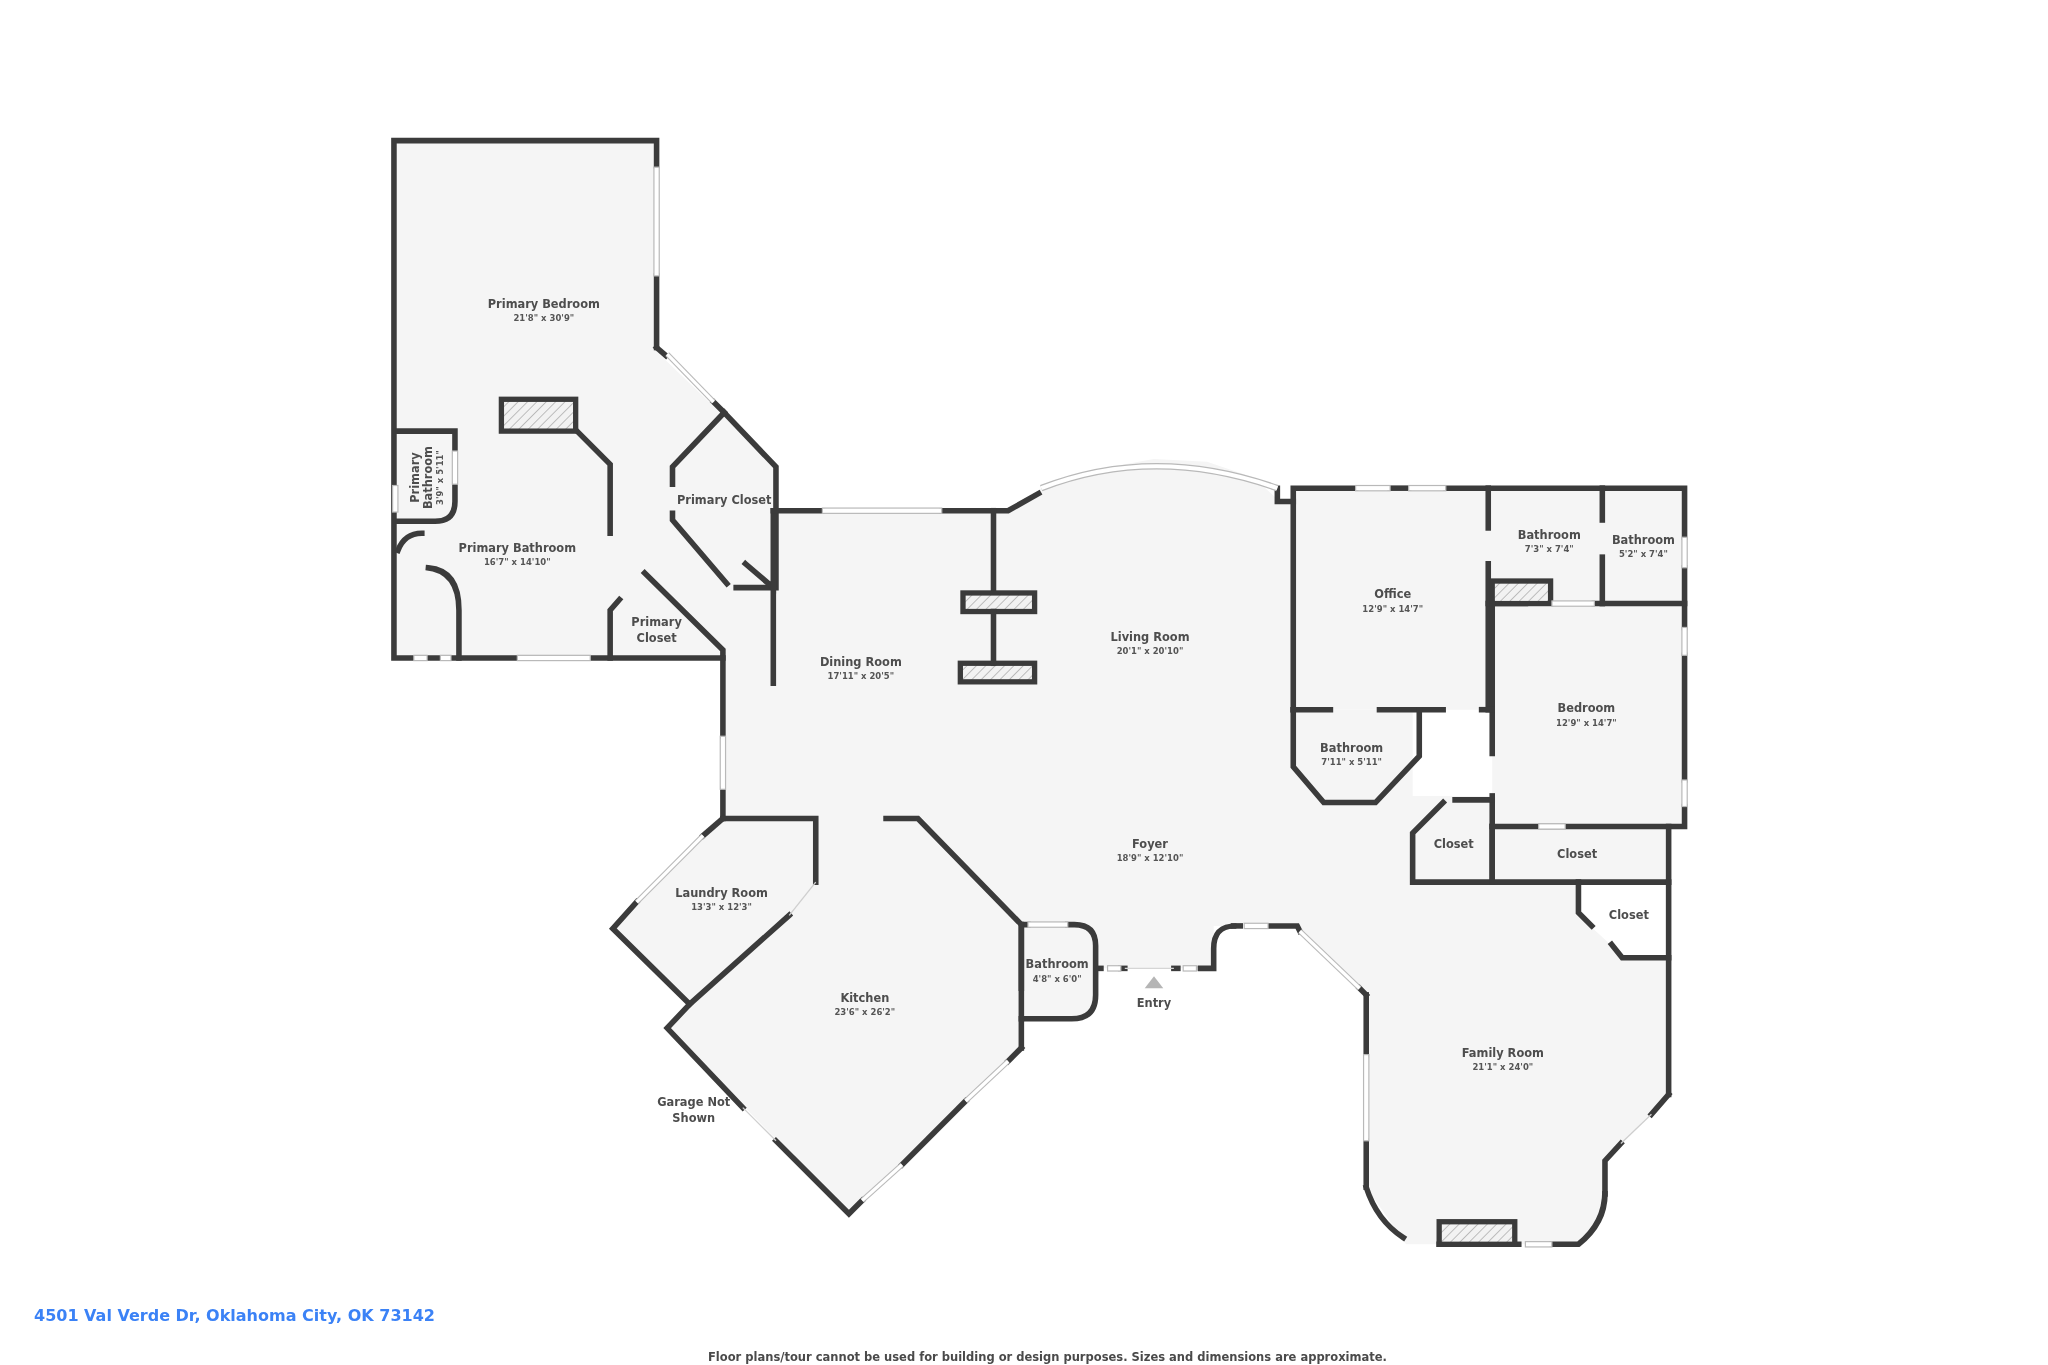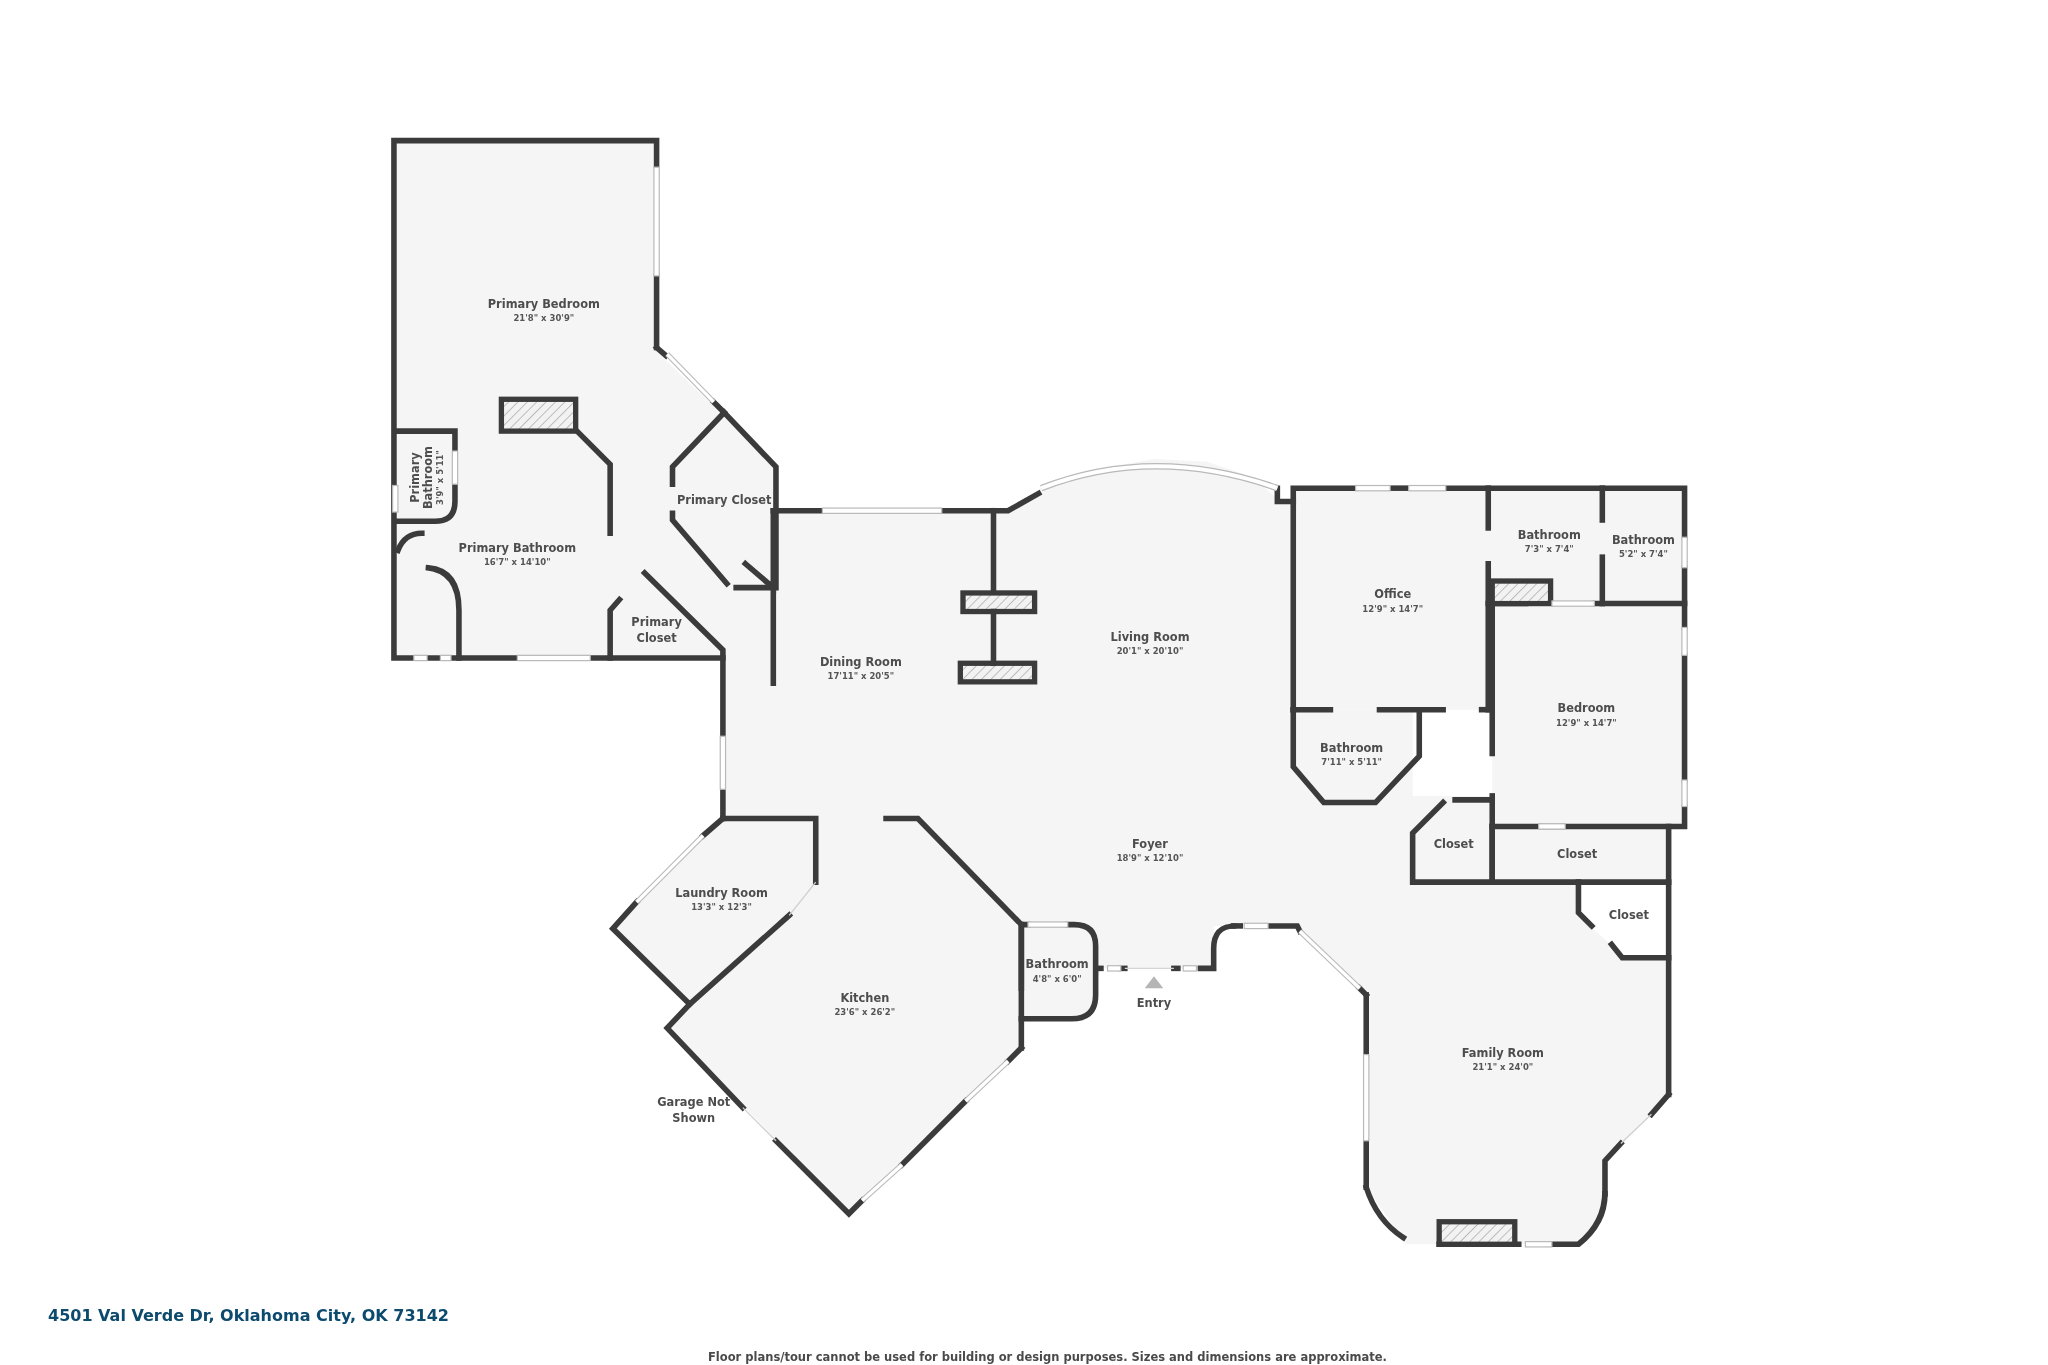--- a/index.html
+++ b/index.html
@@ -6,21 +6,21 @@
   body { width: 2048px; height: 1365px; position: relative; overflow: hidden;
          font-family: "DejaVu Sans", "Liberation Sans", sans-serif; color: #4a4a4a; }
   #plan { position: absolute; left: 0; top: 0; width: 2048px; height: 1365px; }
   .floor { fill: #f5f5f5; stroke: none; }
   .wall { fill: none; stroke: #3b3b3b; stroke-width: 4.2; stroke-linejoin: miter; stroke-linecap: square; }
   .win { fill: #ffffff; stroke: #b9b9b9; stroke-width: 0.9; }
   .fp { fill: url(#hatch); stroke: #3b3b3b; stroke-width: 4; }
   .room-name { font-family: "DejaVu Sans", sans-serif; font-size: 8.6px; font-weight: bold; fill: #4d4d4d; text-anchor: middle; }
   .room-dim  { font-family: "DejaVu Sans", sans-serif; font-size: 6.4px; font-weight: bold; fill: #555; text-anchor: middle; }
   .entry-arrow { fill: #b5b5b5; }
-  .footer-address { position: absolute; left: 34px; top: 1306px; font-size: 16px; font-weight: bold; color: #0c4a6e; margin-left: 14px; }
+  .footer-address { position: absolute; left: 34px; top: 1306px; font-size: 16px; font-weight: bold; color: #3b82f6; }
   .footer-floor { position: absolute; left: 34px; top: 1411px; font-size: 16px; font-weight: bold; color: #6d28d9; }
   .footer-disclaimer { position: absolute; left: 708px; top: 1350px; font-size: 11.5px; font-weight: bold; color: #4a4a4a; }
 </style>
 </head>
 <body>
 
 <svg id="plan" viewBox="0 0 1544 1029" preserveAspectRatio="none" xmlns="http://www.w3.org/2000/svg">
   <defs>
     <pattern id="hatch" width="5" height="5" patternUnits="userSpaceOnUse" patternTransform="rotate(45)">
       <rect width="5" height="5" fill="#f2f2f2"></rect>

